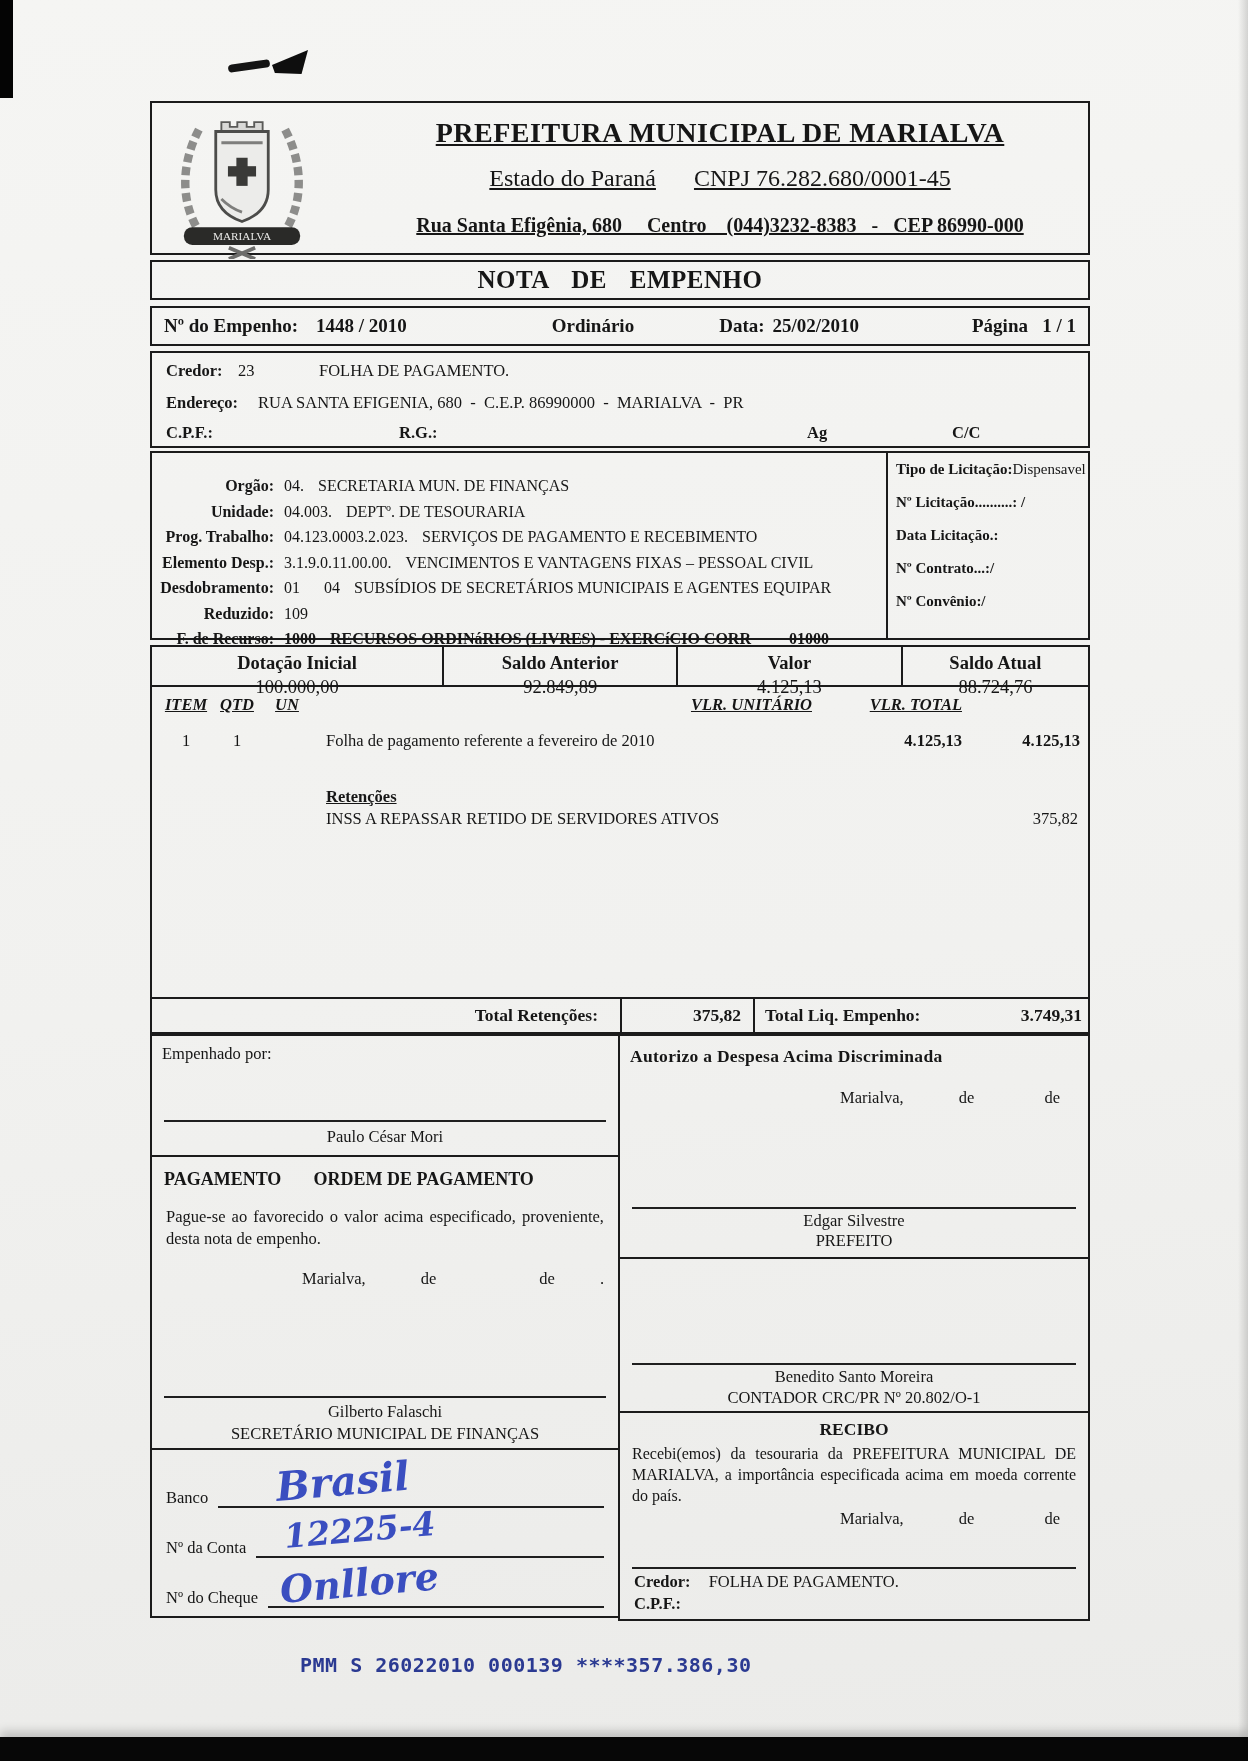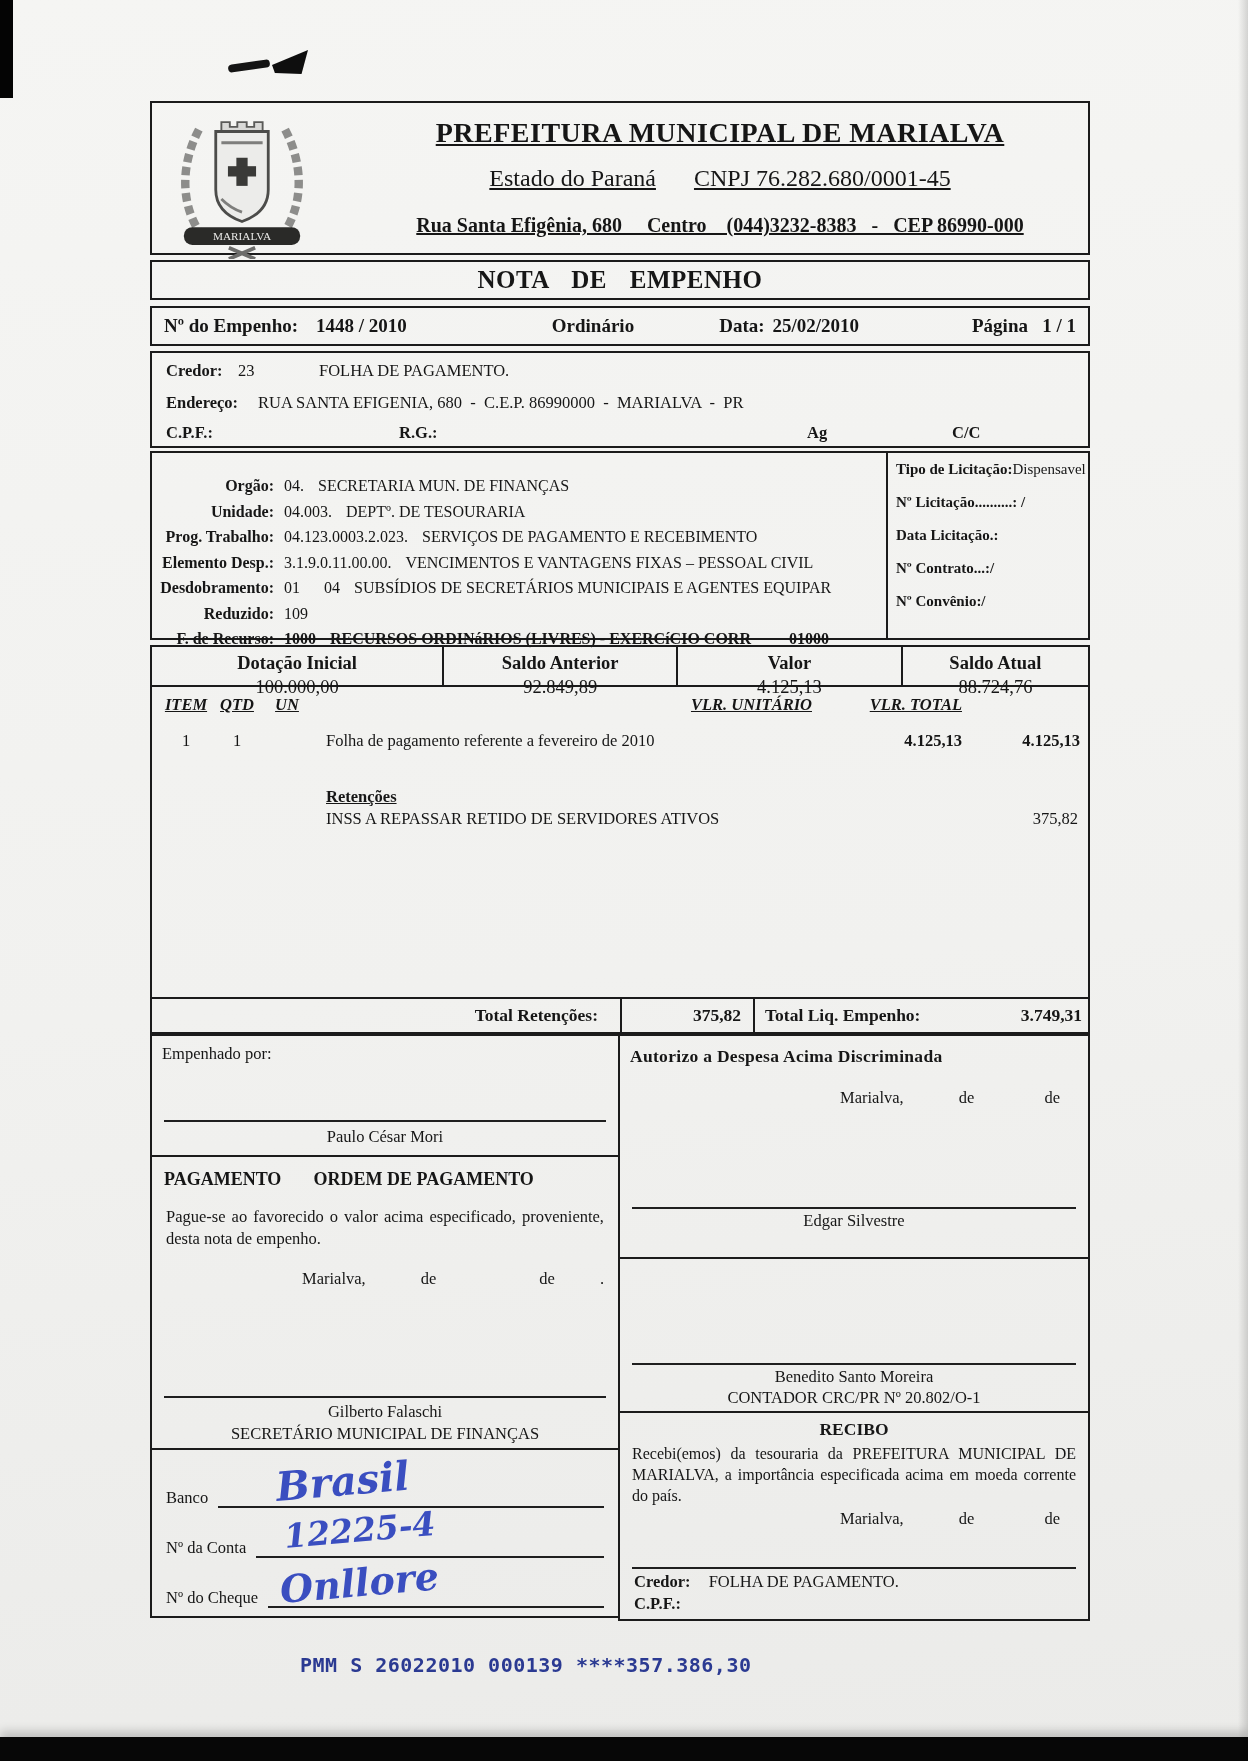--- a/index.html
+++ b/index.html
@@ -348,20 +348,21 @@
       <div class="col-r">
         <div class="box bx-autorizo">
           <div class="title">Autorizo a Despesa Acima Discriminada</div>
           <div class="place-row ar-place" style="top:52px;">
             <span class="pl">Marialva,</span>
             <span class="d1x">de</span>
             <span class="d2x">de</span>
           </div>
           <div class="sig-line" style="bottom:48px;"></div>
           <div class="cname" style="bottom:26px;">Edgar Silvestre</div>
+          <div class="cname" style="bottom:6px;">PREFEITO</div>
         </div>
         <div class="box bx-contador">
           <div class="sig-line" style="bottom:46px;"></div>
           <div class="cname" style="bottom:24px;">Benedito Santo Moreira</div>
           <div class="cname" style="bottom:3px;">CONTADOR CRC/PR Nº 20.802/O-1</div>
         </div>
         <div class="box bx-recibo">
           <div class="title">RECIBO</div>
           <div class="txt">Recebi(emos) da tesouraria da PREFEITURA MUNICIPAL DE MARIALVA, a importância especificada acima em moeda corrente do país.</div>
           <div class="place-row ar-place" style="top:96px;">

